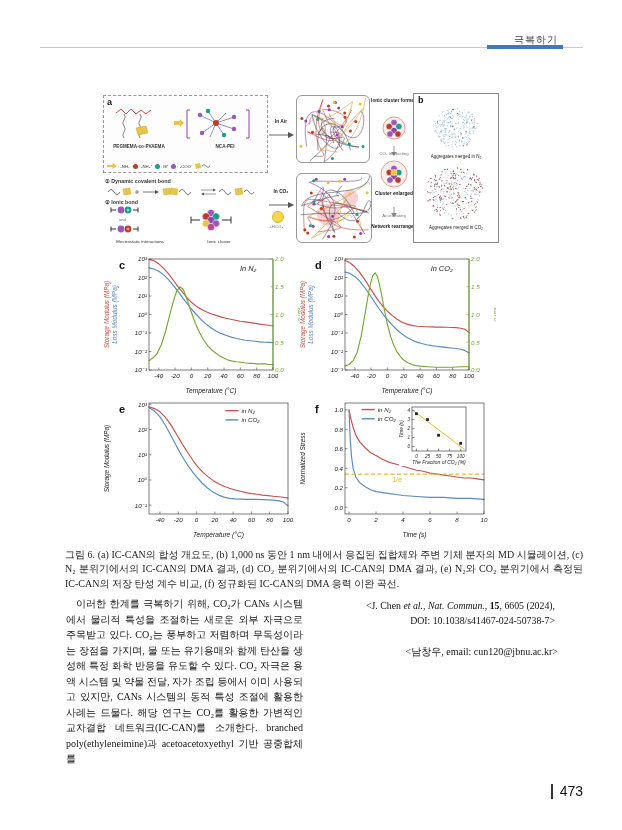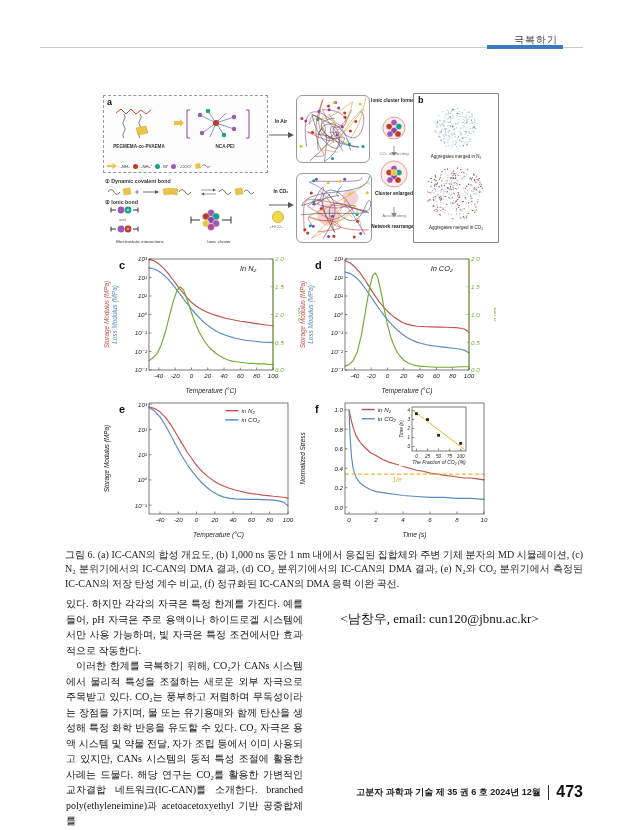--- a/index.html
+++ b/index.html
@@ -44,28 +44,28 @@
   
   .caption{left:65px;top:548px;width:518px;font-size:10px;line-height:14.3px;text-align:justify;color:#222;}
   .caption b{font-weight:normal;}
   
   .col{top:596px;font-size:10px;line-height:15.5px;text-align:justify;color:#111;}
   .col1{left:66px;width:237px;}
   .col2{left:321px;width:262px;}
   .col p{margin:0;}
   .col p.indent{text-indent:10px;}
   .cite{text-align:right;padding-right:28px;margin-top:3px;line-height:14.8px;font-size:9.8px;}
-  .contact{text-align:center;padding-right:25px;margin-top:15px;font-size:13px;}
+  .contact{text-align:right;padding-right:25px;margin-top:15px;font-size:10px;}
   .it{font-style:italic;}
   .bold{font-weight:bold;}
   
   .footer{top:783px;right:39px;display:flex;align-items:center;gap:7px;font-family:"Liberation Sans",sans-serif;}
   .footer-journal{font-size:9px;font-weight:bold;color:#222;}
   .footer-divider{width:1.5px;height:15px;background:#333;}
-  .footer-page{font-size:16px;font-weight:bold;color:#111;}
+  .footer-page{font-size:14px;font-weight:normal;color:#111;}
 </style>
 </head>
 <body>
 
 <div class="page">
 
   <div class="abs header-label">극복하기</div>
   <div class="abs header-rule"></div>
   <div class="abs header-accent" id="header-accent" style="background: rgb(58, 122, 191);"></div>
 
@@ -1074,25 +1074,27 @@
           <text x="78.68" y="24.116000000000003" font-size="6.2" fill="#222">in CO₂</text>
         </svg></div>
     <div class="abs panel-letter" style="left:212px;top:310px;">f</div>
   </div>
 
   <div class="abs caption">
     <b>그림 6.</b><span> (a) IC-CAN의 합성 개요도, (b) 1,000 ns 동안 1 nm 내에서 응집된 집합체와 주변 기체 분자의 MD 시뮬레이션, (c) N₂ 분위기에서의 IC-CAN의 DMA 결과, (d) CO₂ 분위기에서의 IC-CAN의 DMA 결과, (e) N₂와 CO₂ 분위기에서 측정된 IC-CAN의 저장 탄성 계수 비교, (f) 정규화된 IC-CAN의 DMA 응력 이완 곡선.</span>
   </div>
 
   <div class="abs col col1">
-    <p>있다. 하지만 각각의 자극은 특정 한계를 가진다. 예를 들어, pH 자극은 주로 용액이나 하이드로겔 시스템에서만 사용 가능하며, 빛 자극은 특정 조건에서만 효과적으로 작동한다.</p>
     <p class="indent">이러한 한계를 극복하기 위해, CO₂가 CANs 시스템에서 물리적 특성을 조절하는 새로운 외부 자극으로 주목받고 있다. CO₂는 풍부하고 저렴하며 무독성이라는 장점을 가지며, 물 또는 유기용매와 함께 탄산을 생성해 특정 화학 반응을 유도할 수 있다. CO₂ 자극은 용액 시스템 및 약물 전달, 자가 조립 등에서 이미 사용되고 있지만, CANs 시스템의 동적 특성 조절에 활용한 사례는 드물다. 해당 연구는 CO₂를 활용한 가변적인 교차결합 네트워크(IC-CAN)를 소개한다. branched poly(ethyleneimine)과 acetoacetoxyethyl 기반 공중합체를</p>
   </div>
   <div class="abs col col2">
+    <div class="cite">
+      <span>&lt;J. Chen </span><span class="it">et al.</span><span>, </span><span class="it">Nat. Commun.</span><span>, </span><span class="bold">15</span><span>, 6605 (2024),</span><br>
+      <span>DOI: 10.1038/s41467-024-50738-7&gt;</span>
+    </div>
     <div class="contact">&lt;남창우, email: cun120@jbnu.ac.kr&gt;</div>
   </div>
 
   <div class="abs footer">
-    <span class="footer-journal">고분자 과학과 기술 제 35 권 6 호 2024년 12월</span>
     <span class="footer-divider"></span>
     <span class="footer-page">473</span>
   </div>
 </div>
 
 </body></html>

